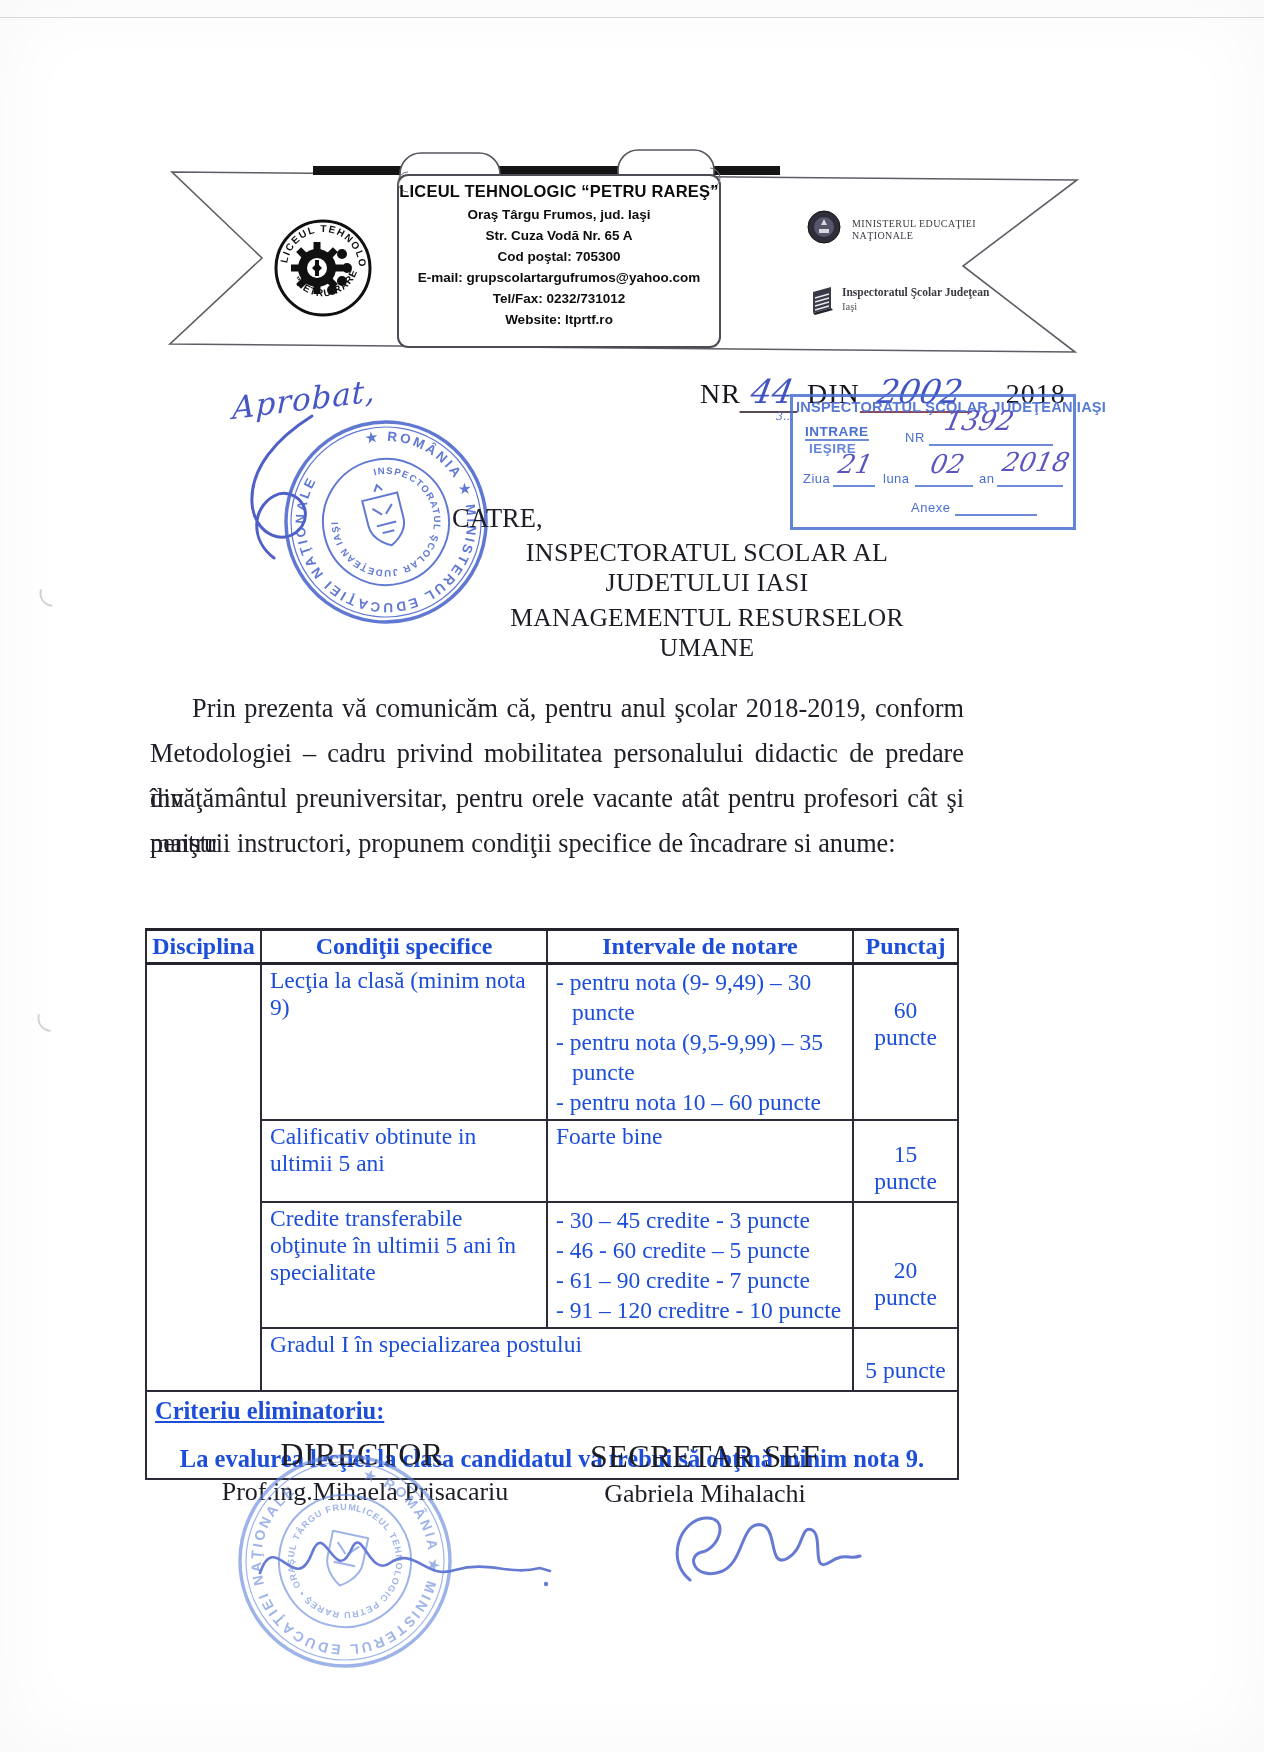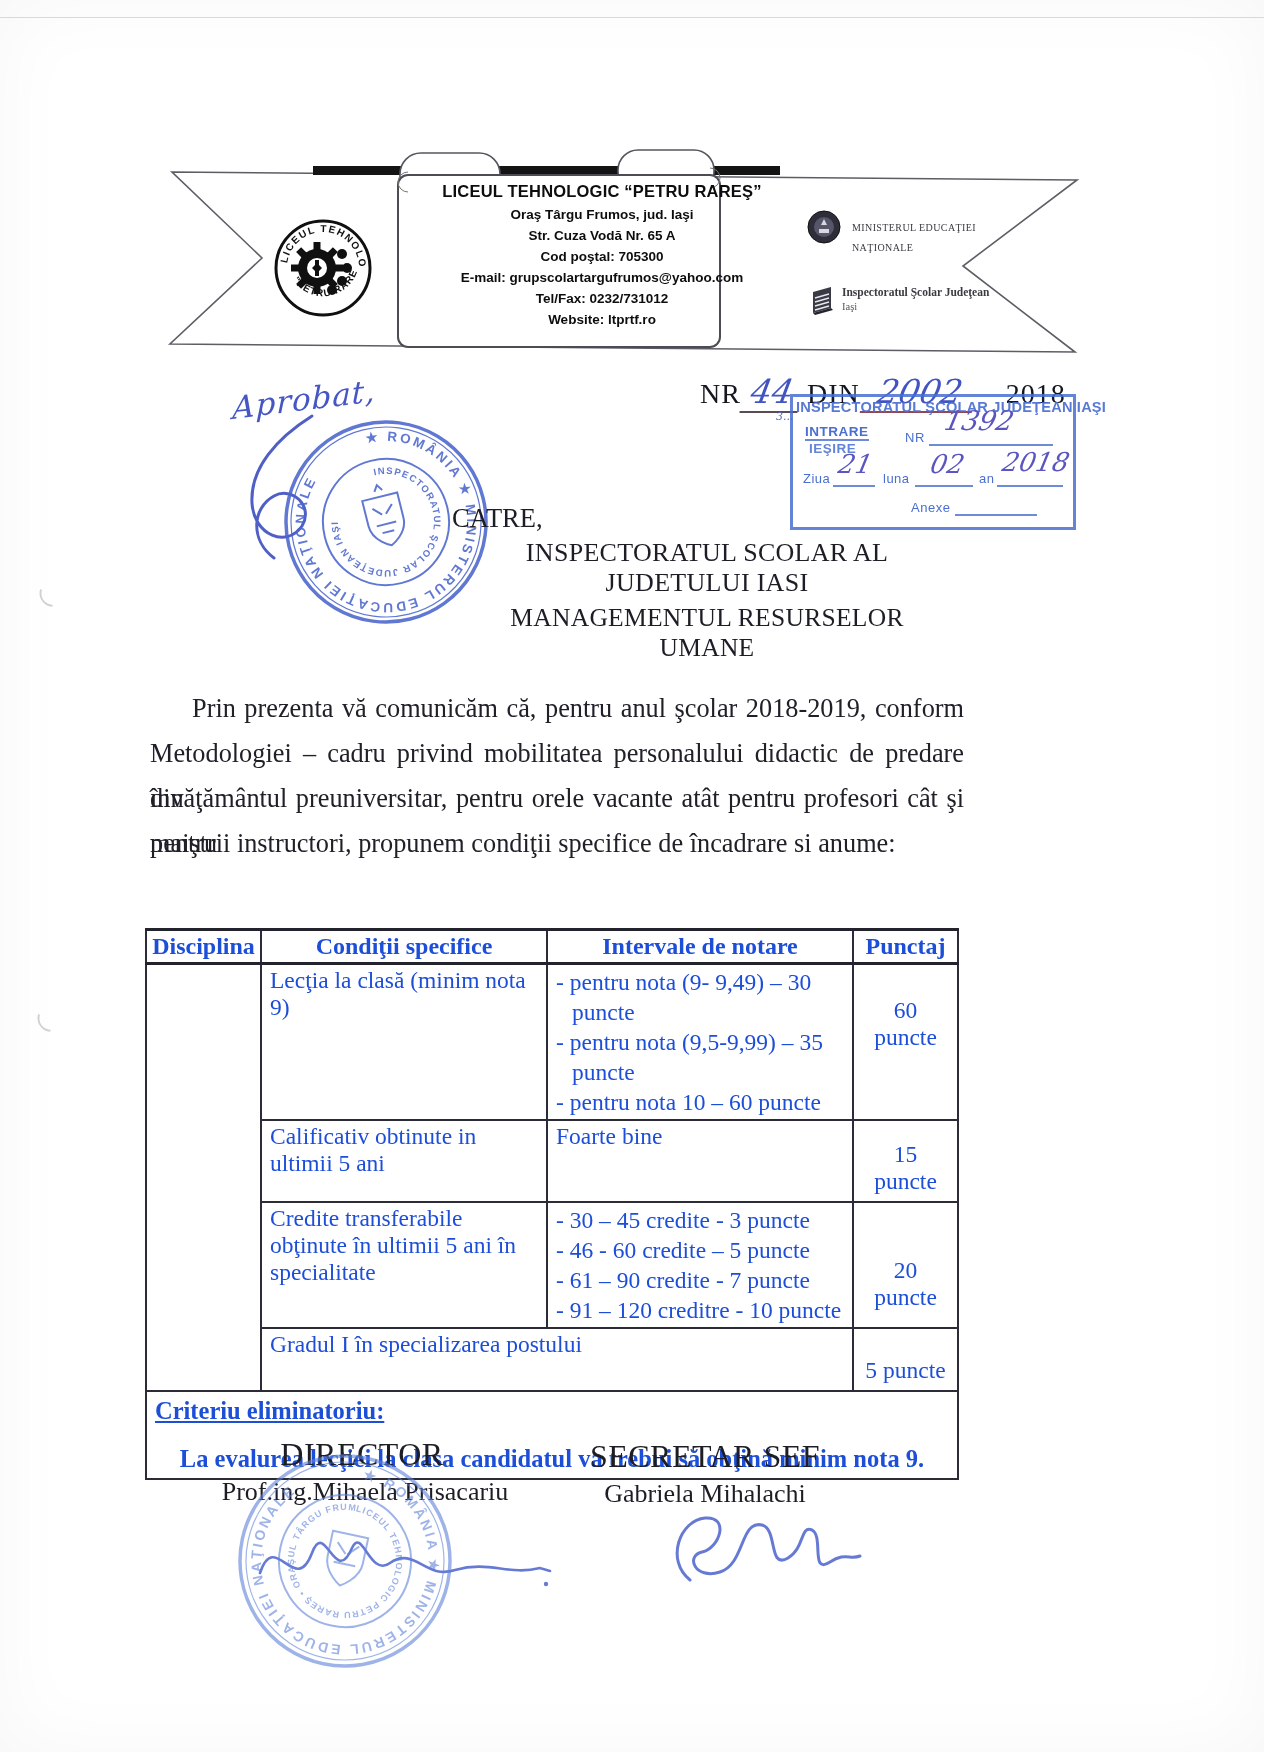--- a/index.html
+++ b/index.html
@@ -5,25 +5,25 @@
   html,body{margin:0;padding:0;background:#e9e9e9;}
   .page{position:relative;width:1264px;height:1752px;background:#ffffff;margin:0 auto;
         overflow:hidden;font-family:"Liberation Serif",serif;color:#1d1d26;
         box-shadow:inset 0 0 80px rgba(0,0,0,.035);}
   .abs{position:absolute;}
   .scanline-top{left:0;top:17px;width:1264px;height:1px;background:#d9d9d9;}
   .scanmark{border:2px solid transparent;border-left-color:#c3c3c3;border-radius:50%;opacity:.75;}
 
   
   .scroll-text{left:398px;top:181px;width:322px;text-align:center;
-               font-family:"Liberation Sans",sans-serif;color:#0d0d0d;line-height:21px;padding-left:43px;}
+               font-family:"Liberation Sans",sans-serif;color:#0d0d0d;line-height:21px;}
   .scroll-text .t1{font-size:16.5px;font-weight:bold;letter-spacing:.2px;margin-bottom:2px;}
   .scroll-text .t2{font-size:13.5px;font-weight:bold;}
   .ministry-label{left:852px;top:218px;width:170px;font-size:10px;letter-spacing:.4px;
-                  color:#3a3a42;font-variant:small-caps;line-height:20px;}
+                  color:#3a3a42;font-variant:small-caps;line-height:12px;}
   .insp-line1{left:842px;top:286px;width:180px;font-size:11.5px;font-weight:bold;color:#3a3a42;
               font-family:"Liberation Serif",serif;}
   .insp-line2{left:842px;top:301px;font-size:10.5px;color:#55555c;}
 
   
   .regline{left:700px;top:372px;font-size:28px;color:#16161e;white-space:nowrap;}
   .regline .lbl{letter-spacing:1px;}
   .hand{font-family:"DejaVu Serif",serif;font-style:italic;color:#4254c2;}
   .reg-44{display:inline-block;width:58px;text-align:center;font-size:33px;
           border-bottom:2px solid #5a4b54;transform:skewX(-10deg);margin:0 6px 0 2px;}

